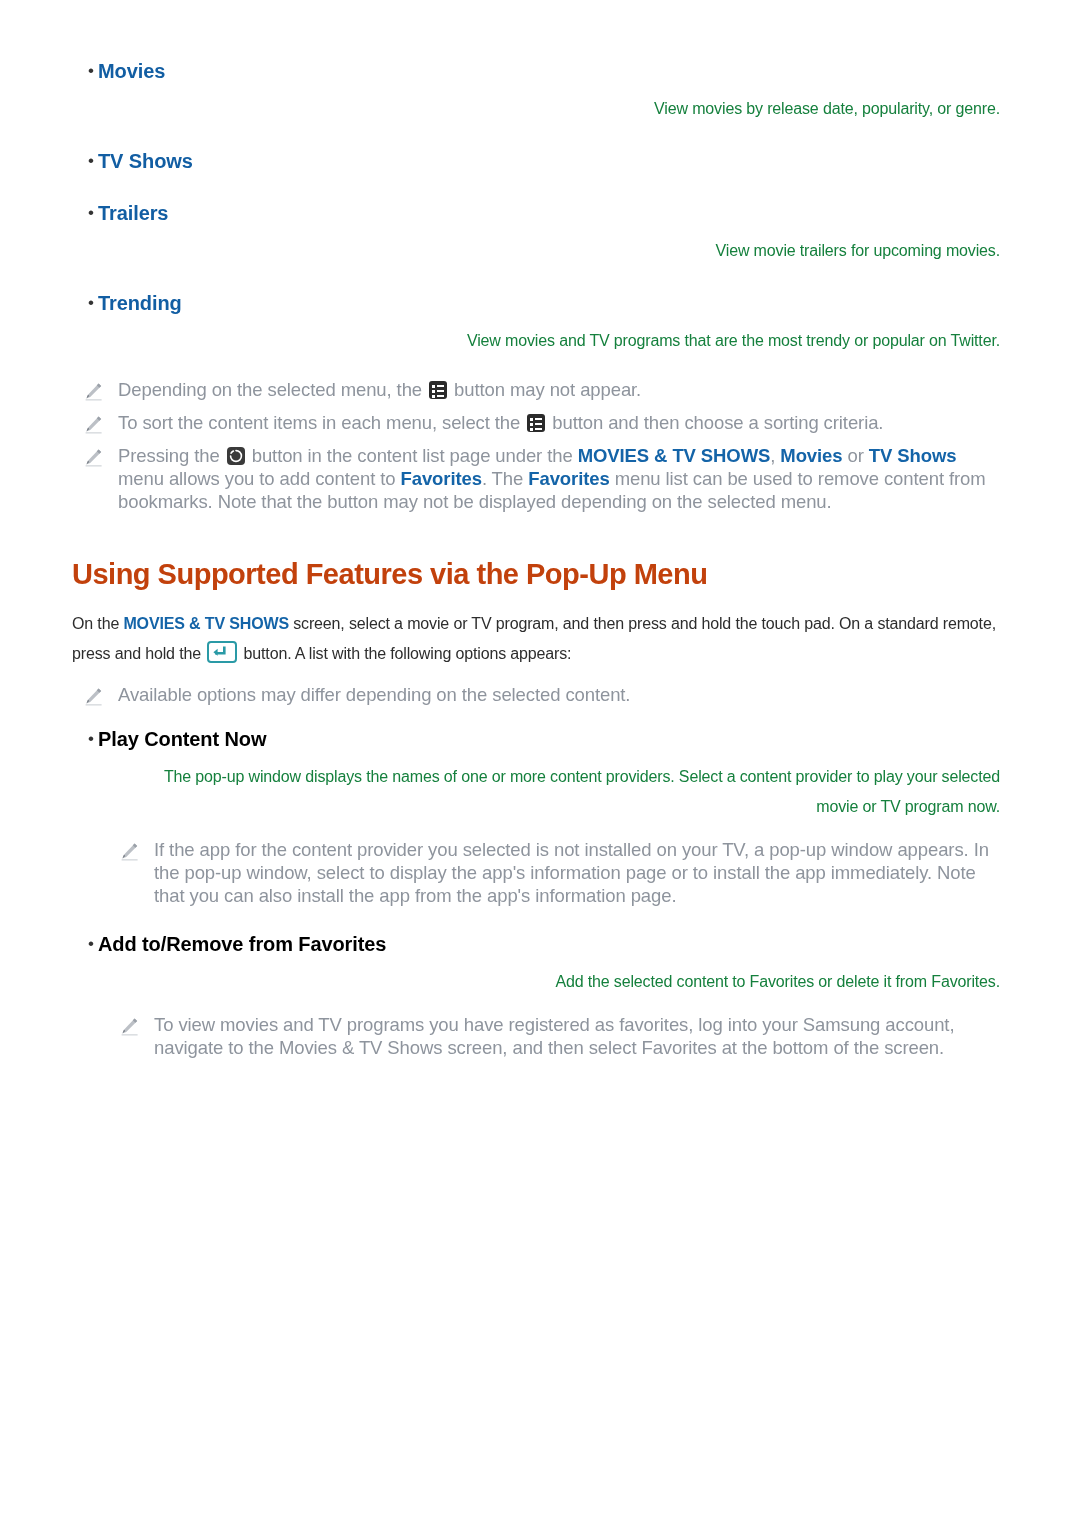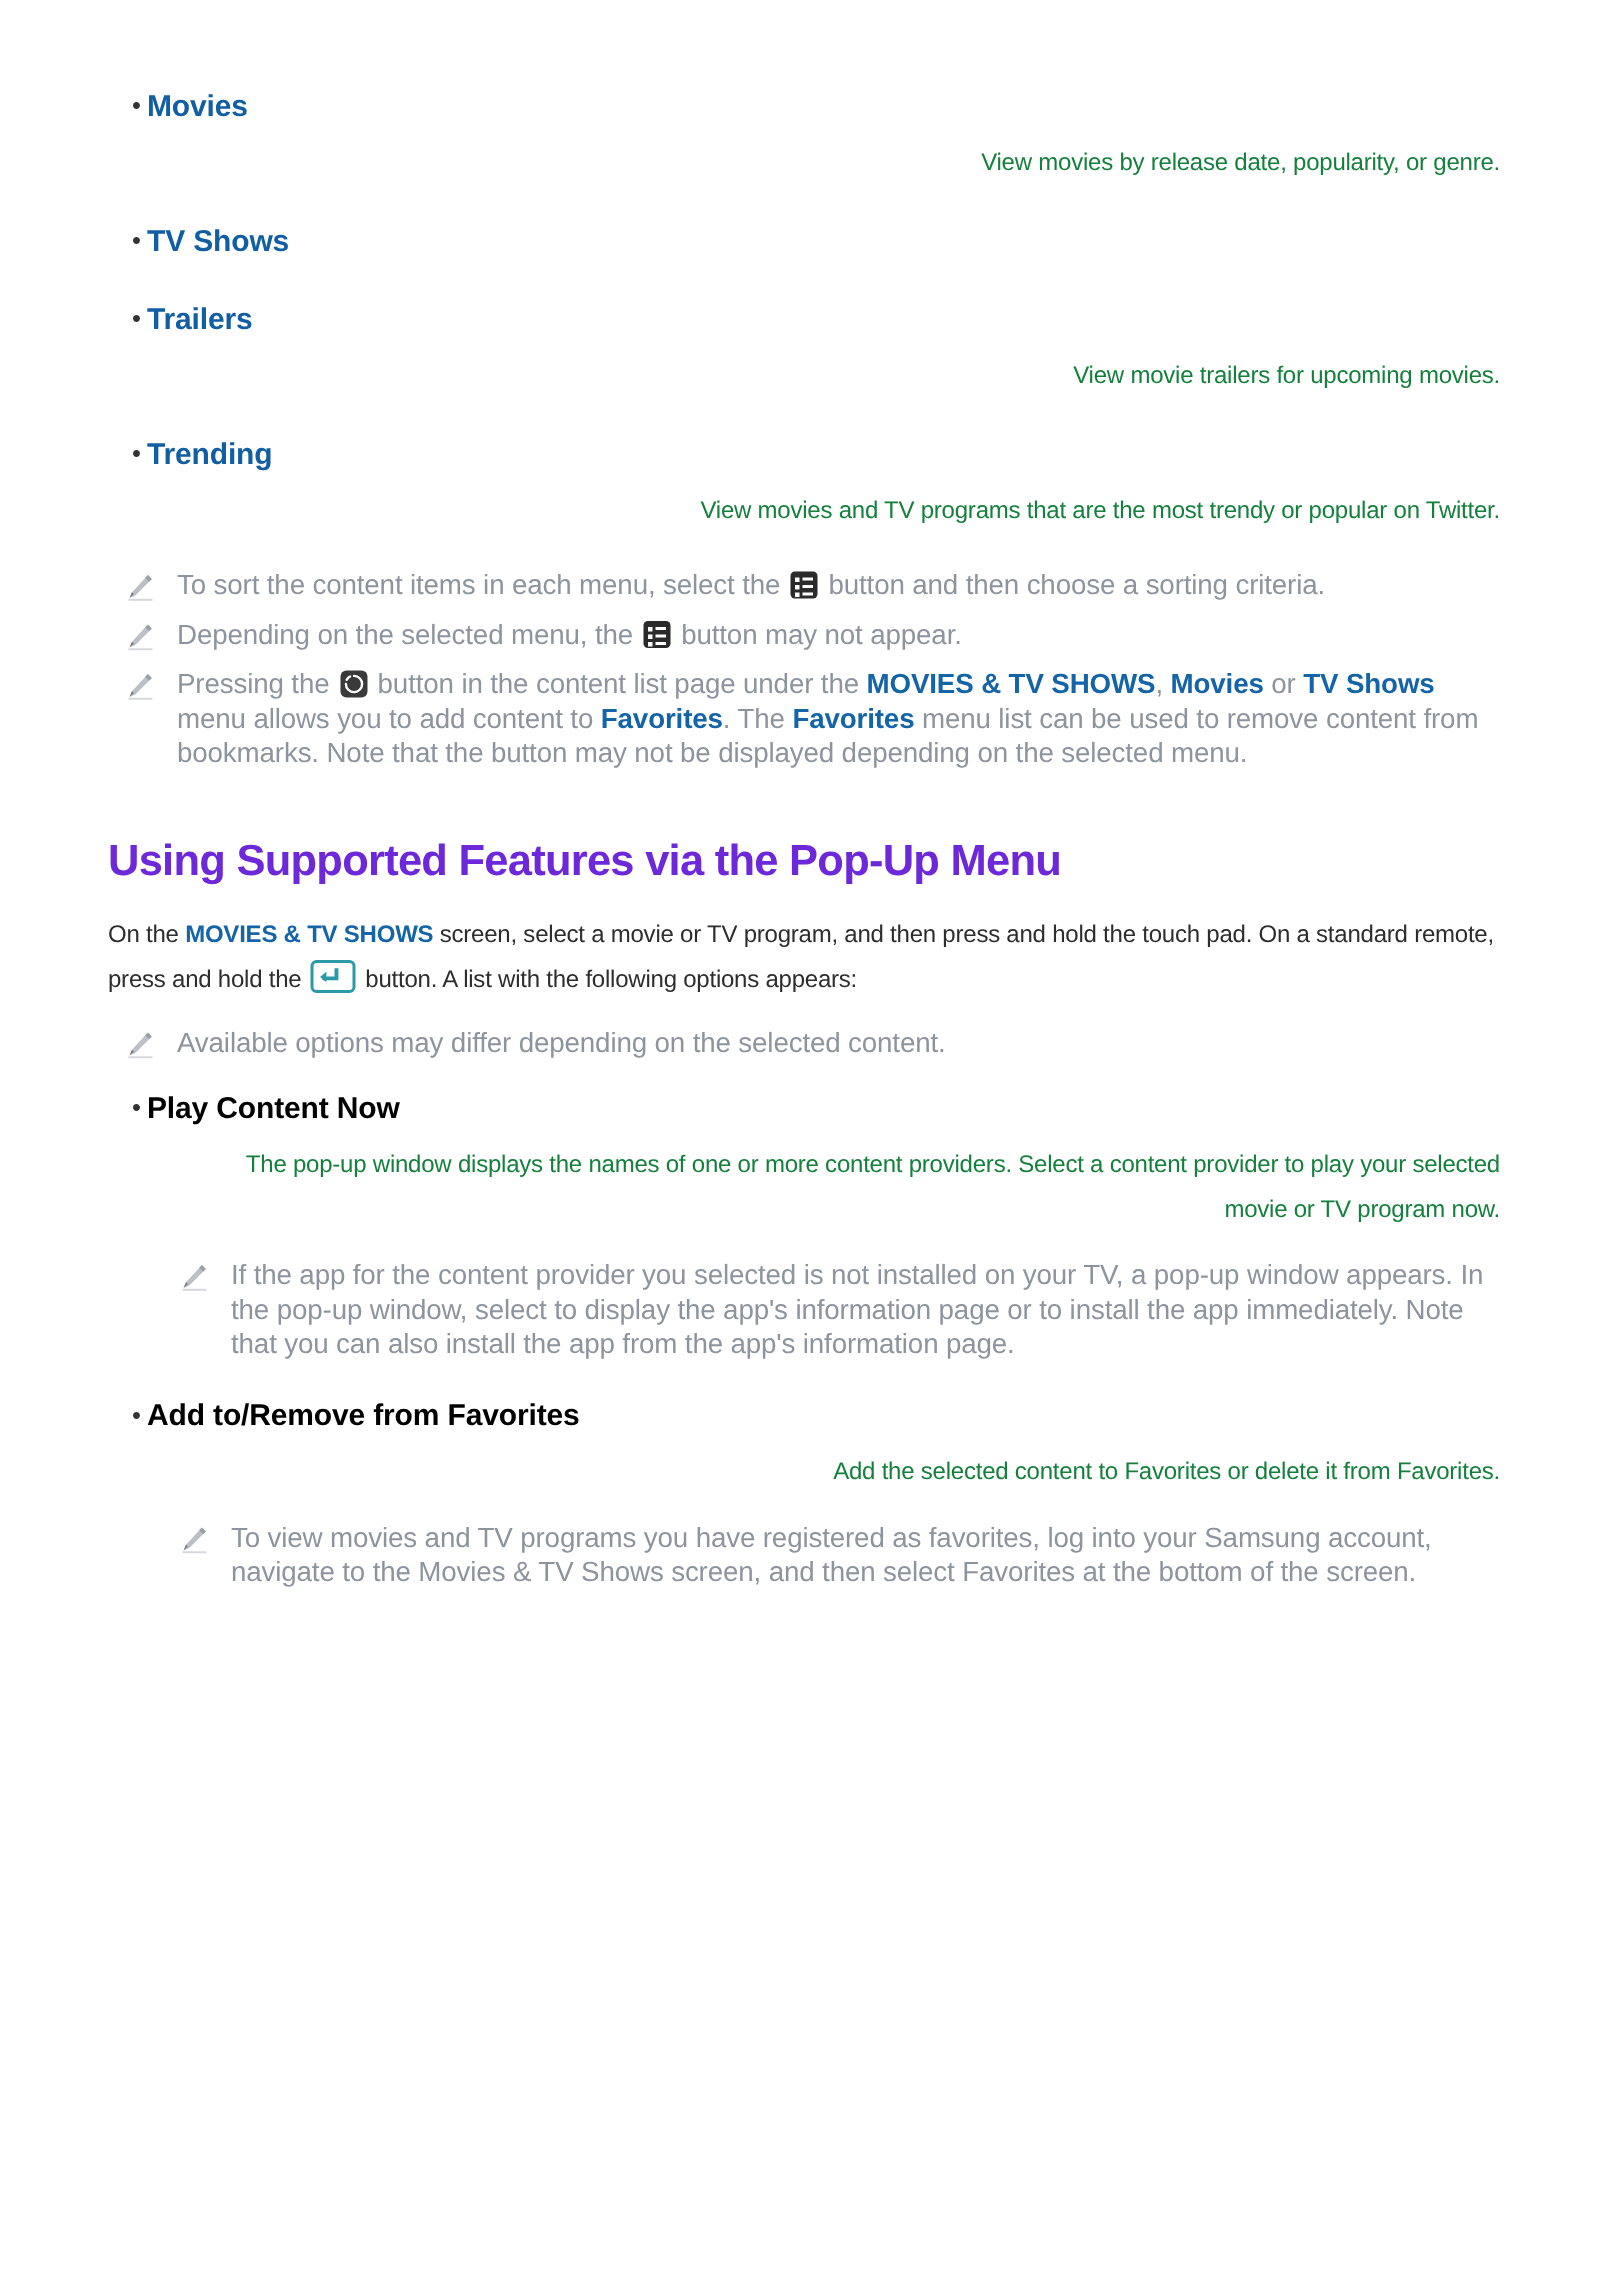--- a/index.html
+++ b/index.html
@@ -79,21 +79,21 @@
     line-height: 23px;
     color: #8e949d;
     letter-spacing: -0.1px;
   }
   .note-text .hl { color: #1464a8; font-weight: bold; }
 
   
   .section-heading {
     font-size: 29px;
     font-weight: bold;
-    color: #6d28d9;
+    color: #c2410c;
     letter-spacing: -0.5px;
     line-height: 38px;
     margin: 0;
   }
 
   .body-para {
     font-size: 16px;
     line-height: 30px;
     color: #2d2d2d;
     letter-spacing: -0.15px;
@@ -189,33 +189,33 @@
 
   <div class="note">
     <span class="note-icon pencil">
       <svg width="19" height="19" viewBox="0 0 19 19">
         <path d="M14.6 1.4 L17.2 4.0 L6.2 15.0 L2.4 16.6 L4.0 12.8 Z" fill="#bcc0c6"></path>
         <path d="M14.6 1.4 L17.2 4.0 L15.4 5.8 L12.8 3.2 Z" fill="#9aa0a8"></path>
         <path d="M2.4 16.6 L4.0 12.8 L5.2 14.0 Z" fill="#6f757d"></path>
         <rect x="1.6" y="17.2" width="16" height="1.3" fill="#d4d7db"></rect>
       </svg>
     </span>
+    <span class="note-text"><span>Depending on the selected menu, the </span><span class="icon-inline icon-list"></span><span> button may not appear.</span></span>
+  </div>
+
+  <div class="note">
+    <span class="note-icon pencil">
+      <svg width="19" height="19" viewBox="0 0 19 19">
+        <path d="M14.6 1.4 L17.2 4.0 L6.2 15.0 L2.4 16.6 L4.0 12.8 Z" fill="#bcc0c6"></path>
+        <path d="M14.6 1.4 L17.2 4.0 L15.4 5.8 L12.8 3.2 Z" fill="#9aa0a8"></path>
+        <path d="M2.4 16.6 L4.0 12.8 L5.2 14.0 Z" fill="#6f757d"></path>
+        <rect x="1.6" y="17.2" width="16" height="1.3" fill="#d4d7db"></rect>
+      </svg>
+    </span>
     <span class="note-text"><span>To sort the content items in each menu, select the </span><span class="icon-inline icon-list"></span><span> button and then choose a sorting criteria.</span></span>
-  </div>
-
-  <div class="note">
-    <span class="note-icon pencil">
-      <svg width="19" height="19" viewBox="0 0 19 19">
-        <path d="M14.6 1.4 L17.2 4.0 L6.2 15.0 L2.4 16.6 L4.0 12.8 Z" fill="#bcc0c6"></path>
-        <path d="M14.6 1.4 L17.2 4.0 L15.4 5.8 L12.8 3.2 Z" fill="#9aa0a8"></path>
-        <path d="M2.4 16.6 L4.0 12.8 L5.2 14.0 Z" fill="#6f757d"></path>
-        <rect x="1.6" y="17.2" width="16" height="1.3" fill="#d4d7db"></rect>
-      </svg>
-    </span>
-    <span class="note-text"><span>Depending on the selected menu, the </span><span class="icon-inline icon-list"></span><span> button may not appear.</span></span>
   </div>
 
   <div class="note">
     <span class="note-icon pencil">
       <svg width="19" height="19" viewBox="0 0 19 19">
         <path d="M14.6 1.4 L17.2 4.0 L6.2 15.0 L2.4 16.6 L4.0 12.8 Z" fill="#bcc0c6"></path>
         <path d="M14.6 1.4 L17.2 4.0 L15.4 5.8 L12.8 3.2 Z" fill="#9aa0a8"></path>
         <path d="M2.4 16.6 L4.0 12.8 L5.2 14.0 Z" fill="#6f757d"></path>
         <rect x="1.6" y="17.2" width="16" height="1.3" fill="#d4d7db"></rect>
       </svg>

